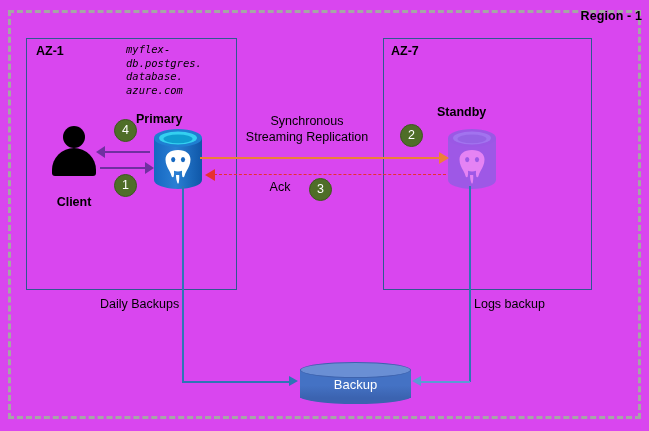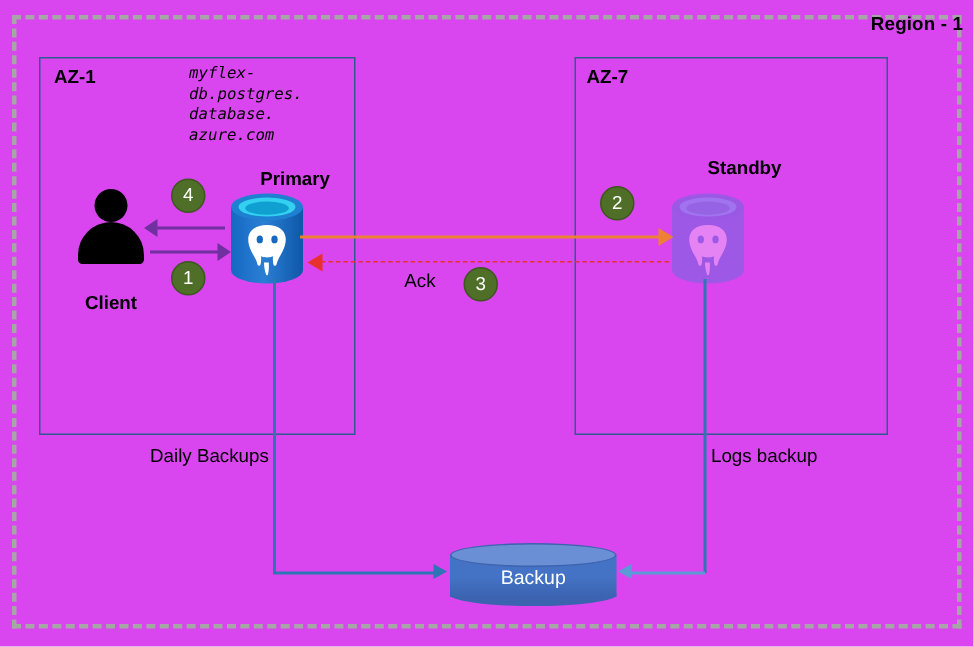--- a/index.html
+++ b/index.html
@@ -22,21 +22,21 @@
   #az1-title{left:36px;top:44px;}
   #az2-title{left:391px;top:44px;}
 
   
   .hostname{position:absolute;left:126px;top:43px;width:104px;
       font-family:"DejaVu Sans Mono","Liberation Mono",monospace;
       font-size:10.5px;line-height:13.6px;color:#000;white-space:pre;font-style:italic;}
 
   
   .node-title{position:absolute;font-size:12.5px;font-weight:bold;color:#000;
-      text-align:right;line-height:14px;}
+      text-align:left;line-height:14px;}
   #primary-title{left:136px;top:112px;width:84px;}
   #standby-title{left:437px;top:105px;width:84px;}
 
   
   .db{position:absolute;width:52px;height:62px;}
   #primary-db{left:152px;top:128px;}
   #standby-db{left:446px;top:128px;}
   #standby-db{opacity:.33;}
 
   
@@ -186,20 +186,24 @@
         <path d="M24,47 C24,50 24.6,53 25.4,55 C25.7,55.8 26.5,55.7 26.7,54.9
                  C27.2,52.9 27.4,49.8 27.2,47 Z"></path>
       </g>
       <g fill="#2a7fd4">
         <ellipse cx="21.2" cy="31.6" rx="2.1" ry="2.6"></ellipse>
         <ellipse cx="31" cy="31.6" rx="2.1" ry="2.6"></ellipse>
       </g>
     </svg>
   </div>
 
+  <div class="repl-label">
+    <div>Synchronous</div>
+    <div>Streaming Replication</div>
+  </div>
   <div id="repl-line"></div>
   <div class="arrow-tri" id="repl-head"></div>
 
   <div id="ack-line"></div>
   <div class="arrow-tri" id="ack-head"></div>
   <div class="ack-label">Ack</div>
 
   <div class="badge" id="badge-1">1</div>
   <div class="badge" id="badge-4">4</div>
   <div class="badge" id="badge-2">2</div>

